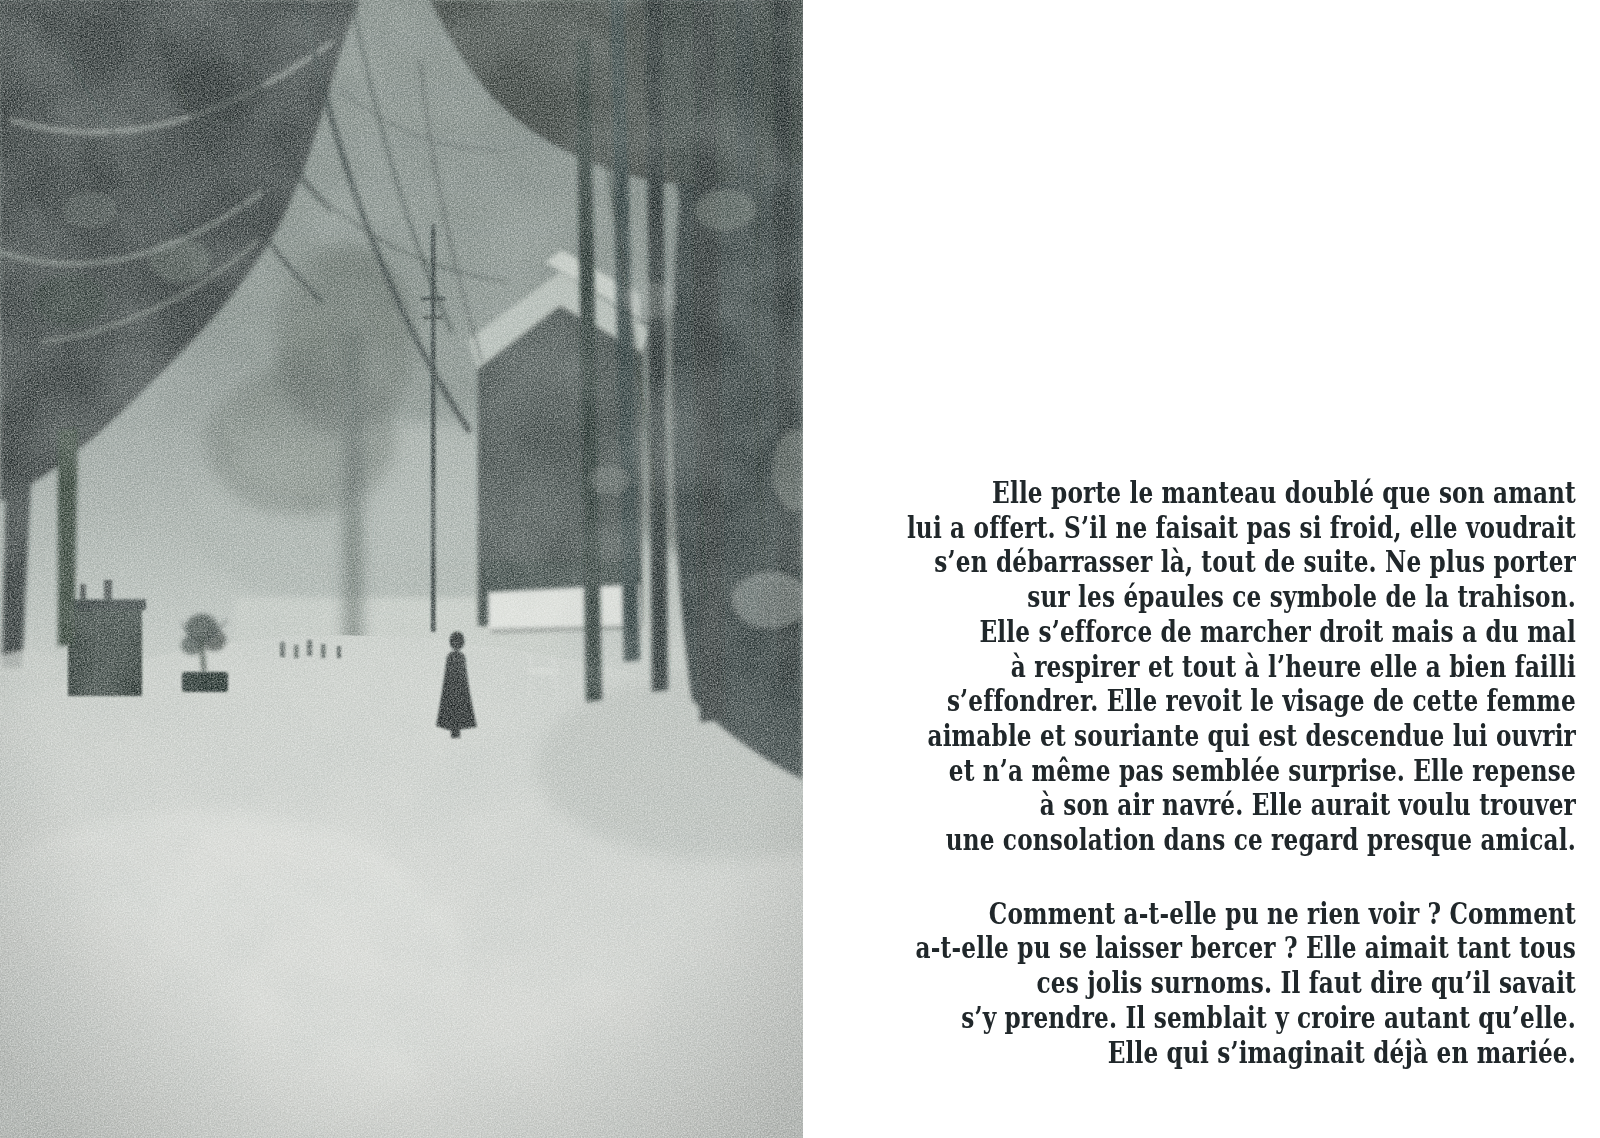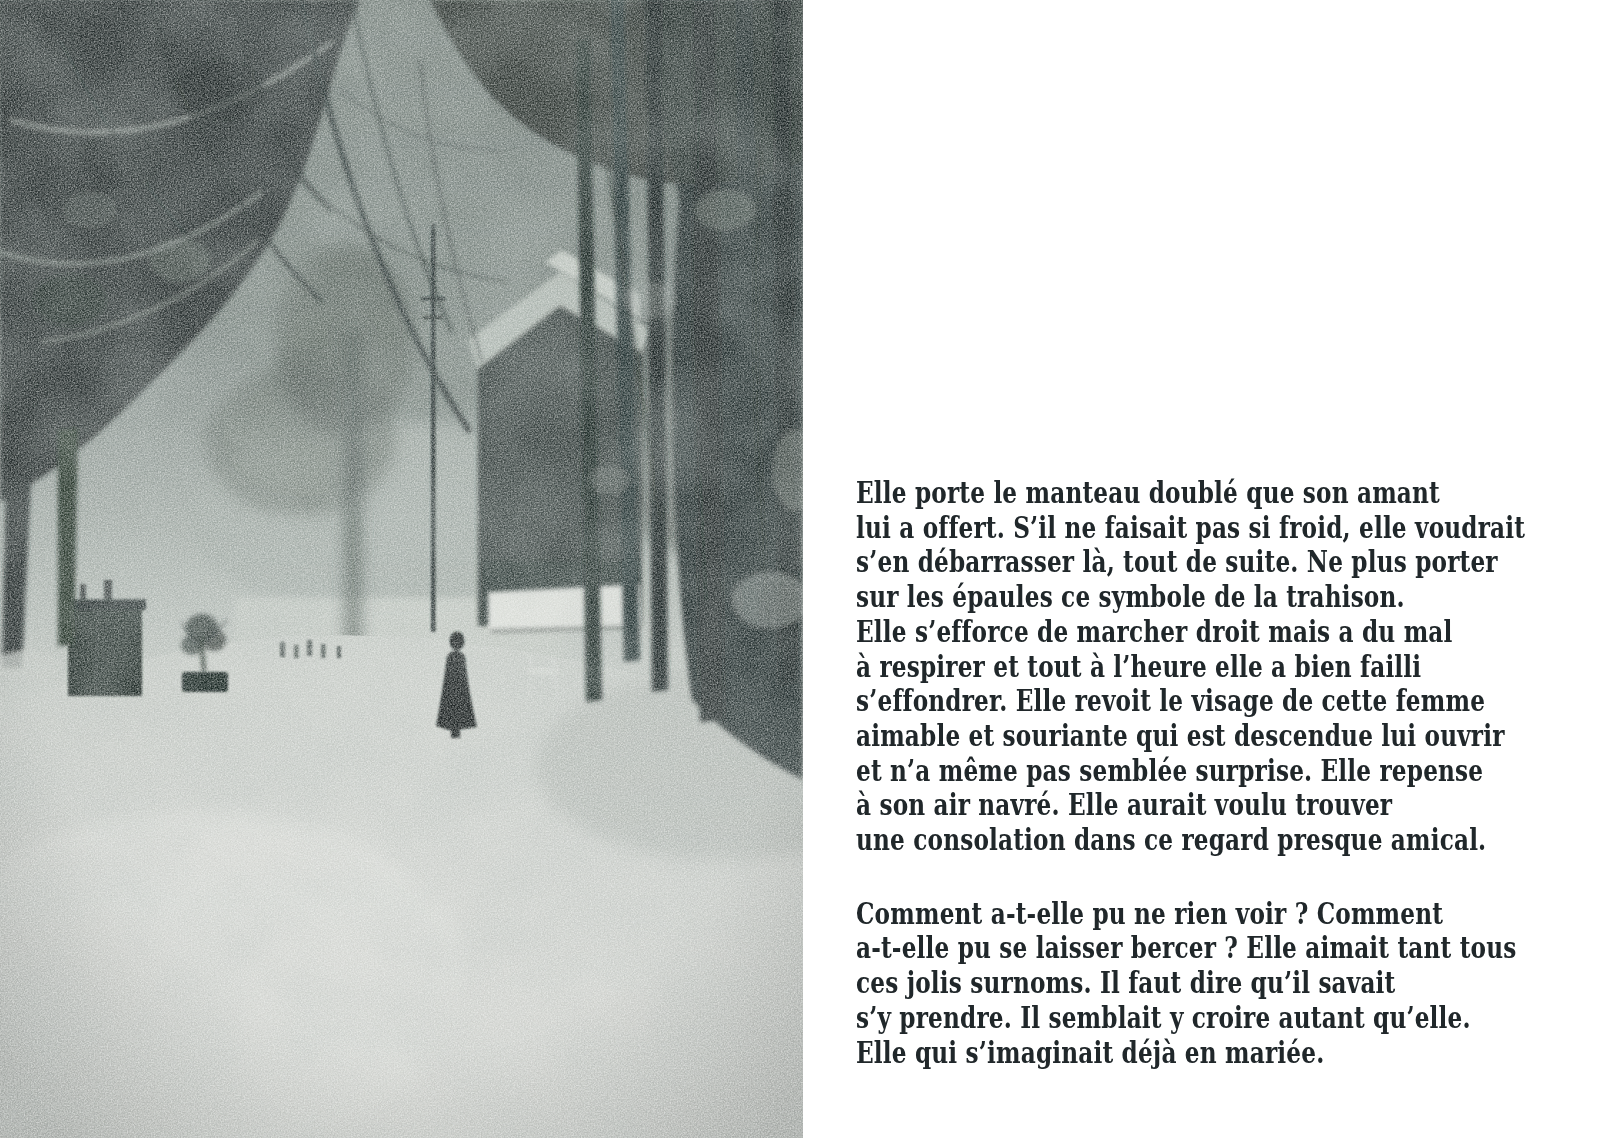--- a/index.html
+++ b/index.html
@@ -1,20 +1,20 @@
 <!DOCTYPE html>
 <html><head>
 <meta charset="utf-8">
 <style>
   html,body{margin:0;padding:0;background:#ffffff;}
   .stage{position:relative;width:1600px;height:1138px;background:#ffffff;overflow:hidden;
          font-family:"DejaVu Serif","Liberation Serif",serif;}
   .photo{position:absolute;left:0;top:0;width:803px;height:1138px;margin:0;overflow:hidden;}
   .photo svg{display:block;}
-  .text-panel{position:absolute;left:803px;top:0;width:797px;height:867px;background:#ffffff;}
+  .text-panel{position:absolute;left:803px;top:0;width:797px;height:867px;background:#ffffff;text-align:right;}
   .text-block{position:absolute;left:53px;top:476px;width:900px;
               transform:scaleX(0.80);transform-origin:left top;
               color:#20272a;font-weight:bold;font-size:29px;line-height:34.7px;
               letter-spacing:0.2px;}
   .para{margin:0 0 39px 0;}
   .para:last-child{margin-bottom:0;}
   .line{white-space:nowrap;}
 </style>
 </head>
 <body>

